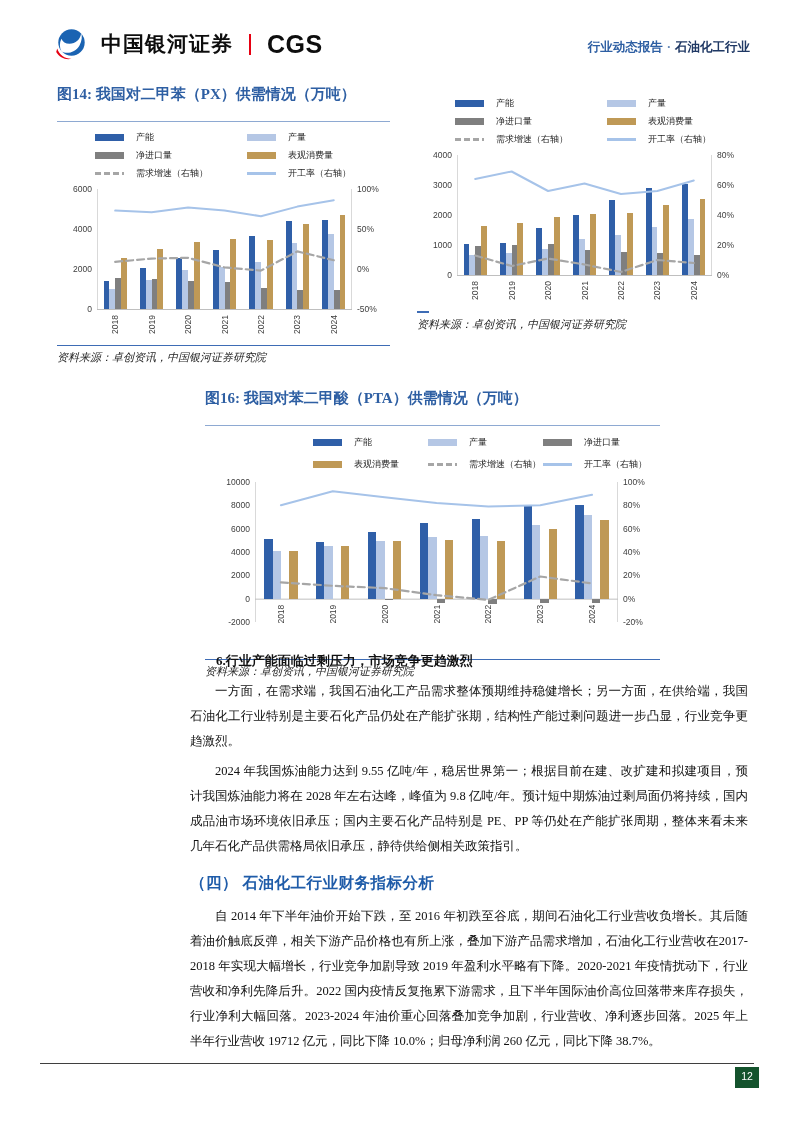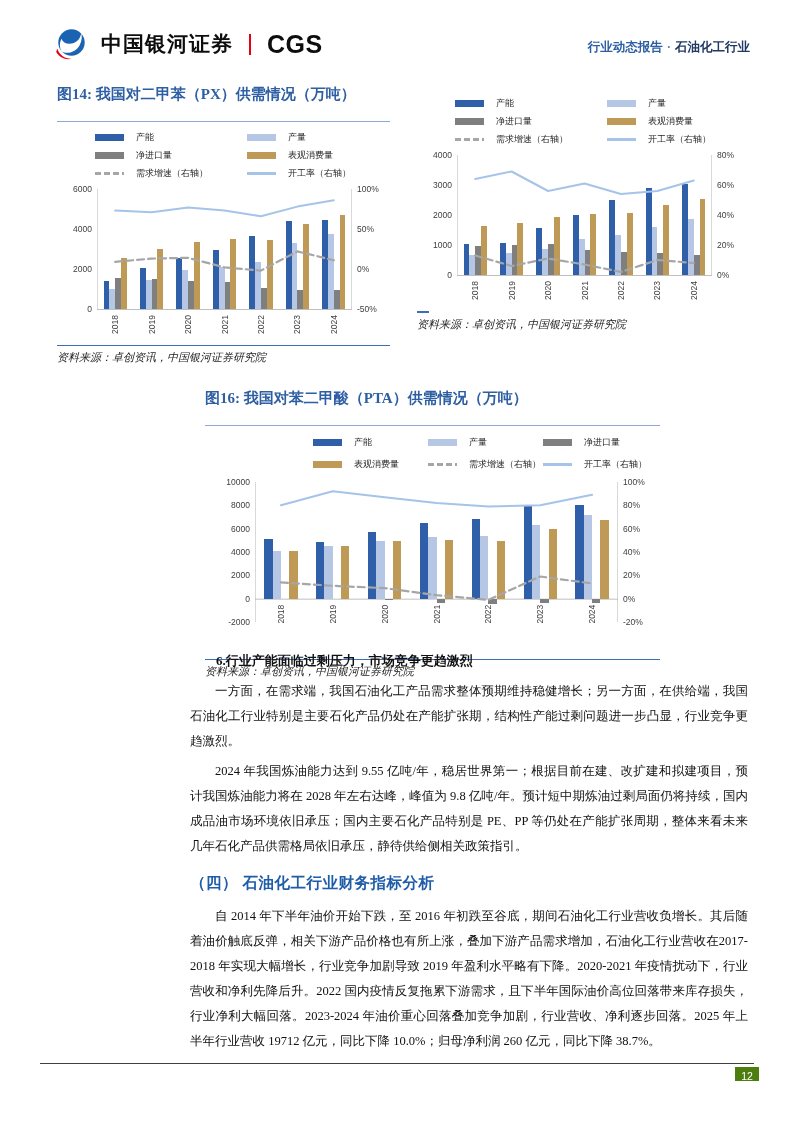--- a/index.html
+++ b/index.html
@@ -40,22 +40,22 @@
   .fig-source.stub::before { content:""; position:absolute; left:0; top:0; width:12px; height:1.5px; background:#3e6cb5; }
   
   .content { position:absolute; left:190px; top:652px; width:558px; }
   .subheading { font-size:13px; font-weight:bold; color:#111; text-indent:26px; margin-bottom:9px; line-height:18px; }
   .content p { font-size:12.5px; line-height:25px; text-align:justify; text-indent:2em; margin-bottom:5px; color:#111; }
   .section-heading { font-size:15.5px; font-weight:bold; color:#1f5ca9; letter-spacing:.5px; margin:13px 0 10px; line-height:22px; }
   
   .footer-rule { position:absolute; left:40px; right:40px; top:1063px; border-top:1.5px solid #3f3f3f; }
   .disclaimer { position:absolute; left:40px; top:1070px; font-family:"Liberation Sans","DejaVu Sans",sans-serif; font-size:10.5px; color:#000; }
   .page-badge {
-    position:absolute; right:35px; top:1067px; width:24px; height:14px;
-    background:#4d7c0f; color:#fff; font-family:"Liberation Sans","DejaVu Sans",sans-serif;
+    position:absolute; right:35px; top:1067px; width:24px; height:21px;
+    background:#14532d; color:#fff; font-family:"Liberation Sans","DejaVu Sans",sans-serif;
     font-size:10.5px; text-align:center; line-height:19px;
   }
 </style>
 </head>
 <body>
 
 <div class="page">
 
   <div class="header">
     <div class="brand">

